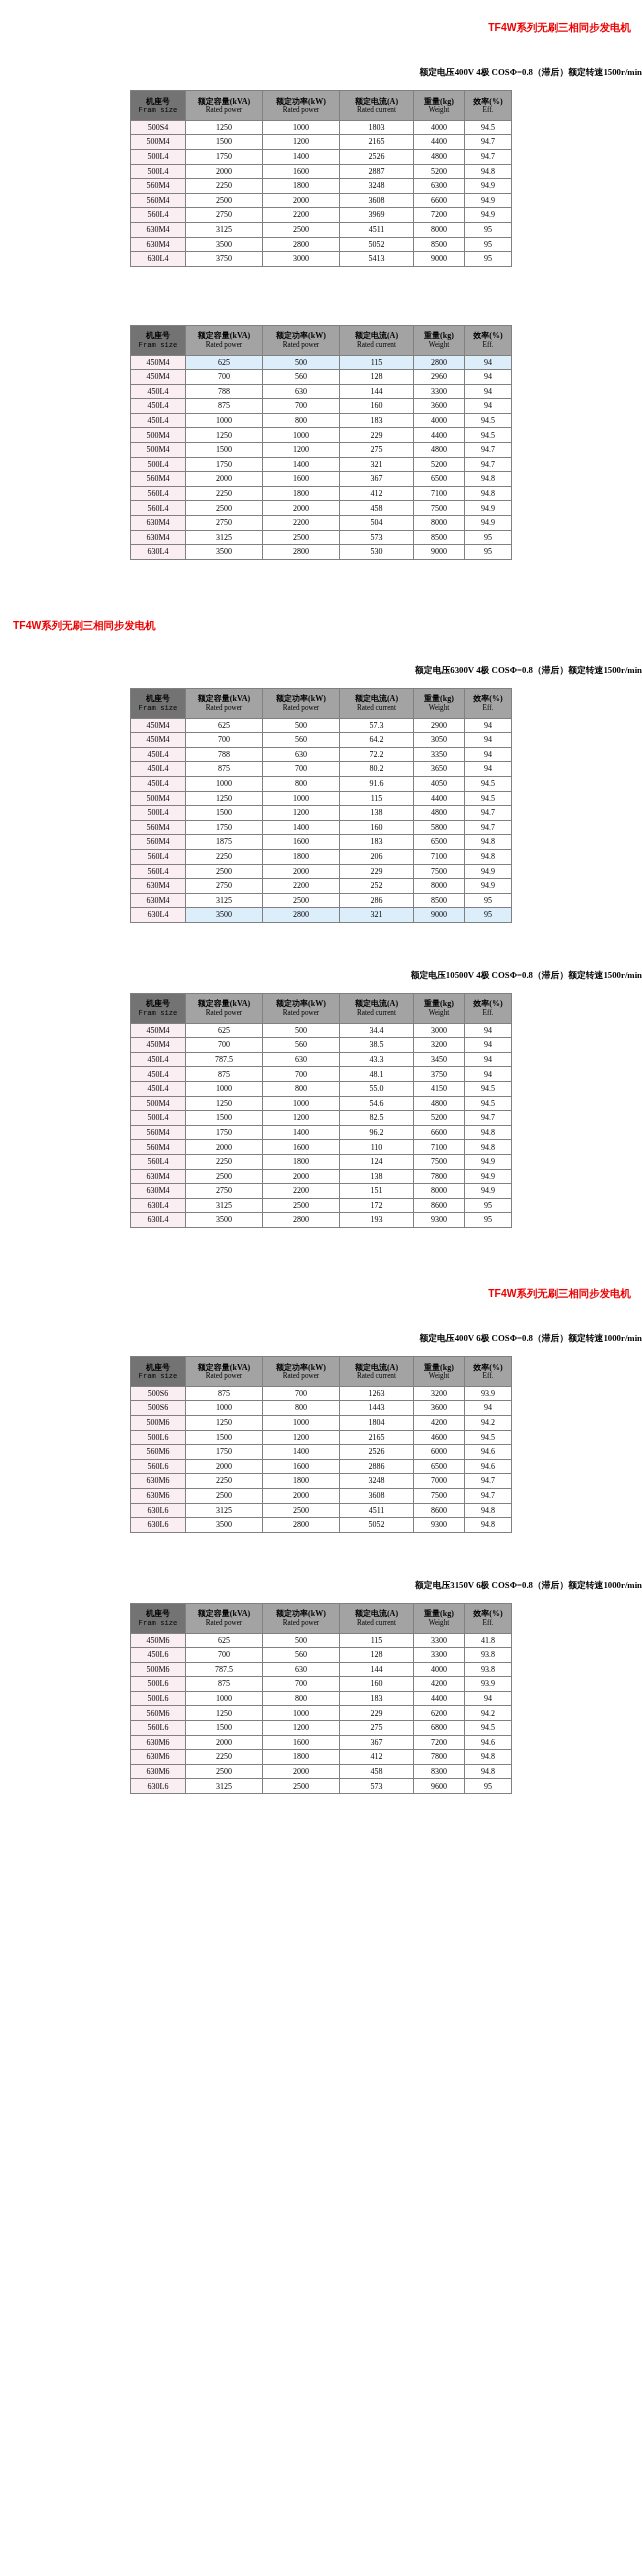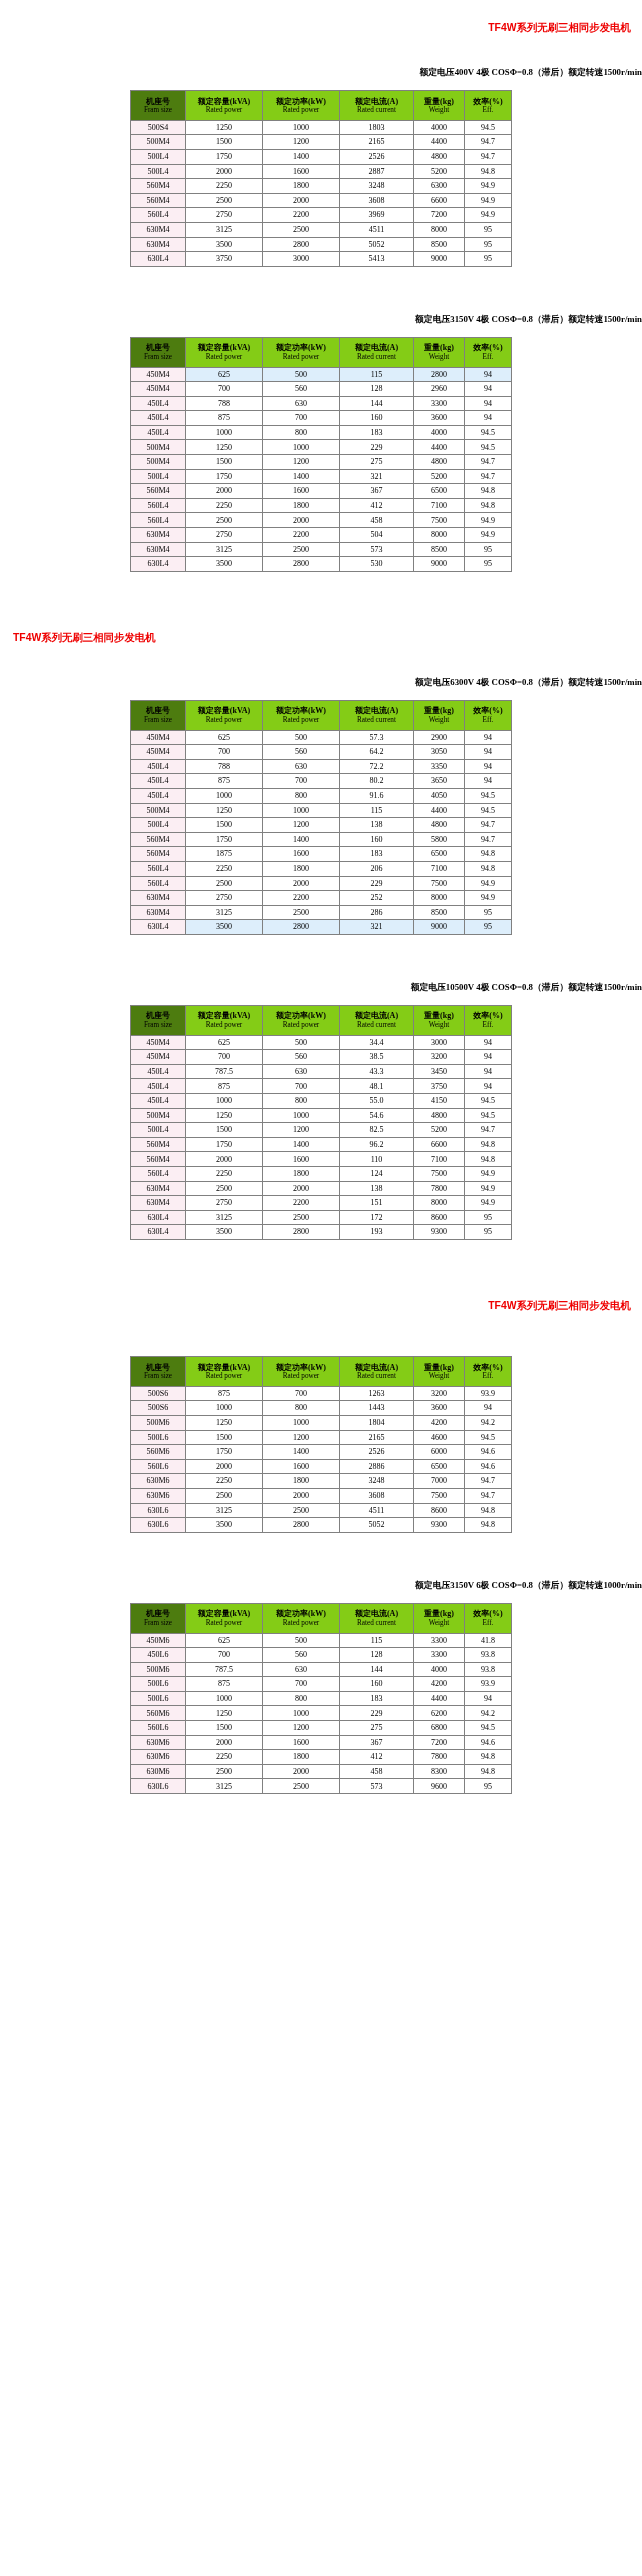--- a/index.html
+++ b/index.html
@@ -62,25 +62,26 @@
   table.spec th, table.spec td {
     border: 0.8px solid #808080;
     text-align: center;
     vertical-align: middle;
     padding: 0.8px 1.6px;
     line-height: 1.18;
     font-weight: normal;
   }
   table.spec thead th {
     height: 27px;
-    background: #84cc16;
+    background: #a3a3a3;
     font-size: 8px;
   }
   table.spec thead th.frame-head {
-    background: #4d7c0f;
+    background: #737373;
+    font-family: Liberation Mono, monospace;
   }
   table.spec thead th .cn {
     display: block;
     font-weight: bold;
     font-size: 8px;
     white-space: nowrap;
   }
   table.spec thead th .en {
     display: block;
     font-size: 7.2px;
@@ -236,21 +237,20 @@
             <td>5413</td>
             <td>9000</td>
             <td>95</td>
           </tr>
         </tbody>
     </table>
   </div>
 
   <div class="spacer-xl"></div>
 
-  <div class="table-caption">额定电压3150V 4极 COSΦ=0.8（滞后）额定转速1500r/min</div>
   <div class="spacer-sm"></div>
   <div class="table-wrap">
     <table class="spec">
       <colgroup>
         <col class="c-frame">
           <col class="c-kva">
           <col class="c-kw">
           <col class="c-amp">
           <col class="c-wt">
           <col class="c-eff">
@@ -721,20 +721,21 @@
         </tbody>
     </table>
   </div>
 
   <div class="spacer-xxl"></div>
 
   <div class="red-header right">TF4W系列无刷三相同步发电机</div>
 
   <div class="spacer-lg"></div>
 
+  <div class="table-caption">额定电压400V 6极 COSΦ=0.8（滞后）额定转速1000r/min</div>
   <div class="spacer-sm"></div>
   <div class="table-wrap">
     <table class="spec">
       <colgroup>
         <col class="c-frame">
           <col class="c-kva">
           <col class="c-kw">
           <col class="c-amp">
           <col class="c-wt">
           <col class="c-eff">

